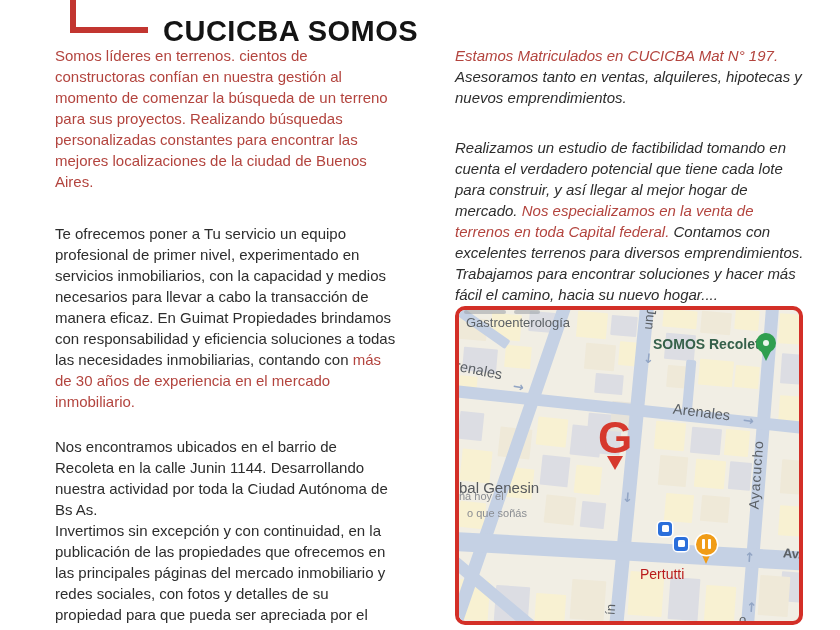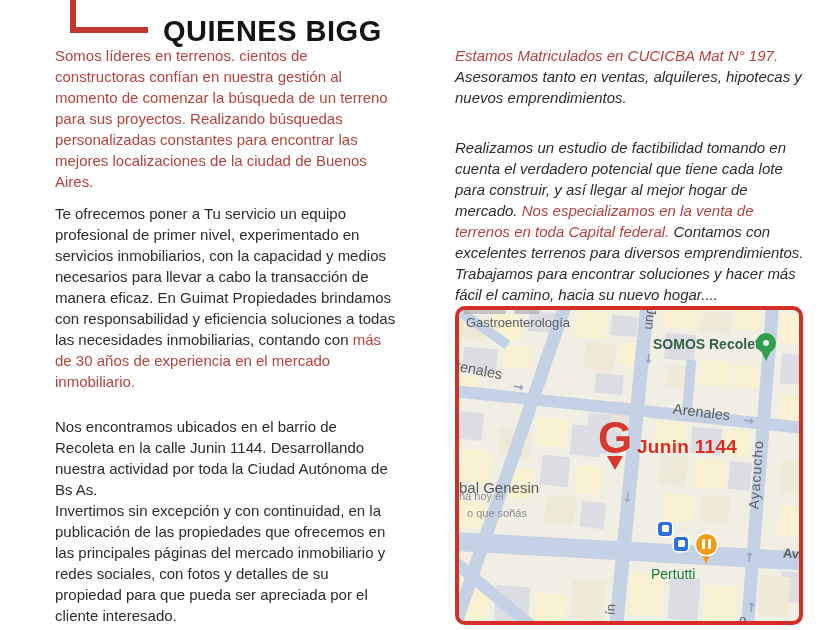--- a/index.html
+++ b/index.html
@@ -10,21 +10,21 @@
   #logo-corner{position:absolute;left:70px;top:0;width:72px;height:27px;
                border-left:6px solid #c23530;border-bottom:6px solid #c23530;}
   #page-title{position:absolute;left:163px;top:-4px;font-size:29px;font-weight:700;
               color:#141414;letter-spacing:.5px;}
 
   
   .col{position:absolute;width:356px;font-size:15px;line-height:21px;color:#2d2d2d;}
   #left-col{left:55px;top:45px;}
   #right-col{left:455px;top:45px;font-style:italic;}
   .para{white-space:pre-line;margin:0;}
-  #left-col .p2{margin-top:11px;} #left-col .p3{margin-top:24px;}
+  #left-col .p2{margin-top:31px;} #left-col .p3{margin-top:24px;}
   #right-col .p2{margin-top:29px;}
   .red{color:#b3443e;}
 
   
   #map-frame{position:absolute;left:455px;top:306px;width:340px;height:311px;
              border:4px solid #d32f27;border-radius:10px;background:#f1eee4;overflow:hidden;}
   #map-decor{position:absolute;inset:0;}
   .blk{position:absolute;border-radius:1px;}
   .road{position:absolute;background:#c5d1e4;border-radius:2px;}
   .map-label{position:absolute;color:#5b6065;font-size:13px;white-space:nowrap;}
@@ -65,30 +65,30 @@
   #pertutti-pin{position:absolute;left:237px;top:224px;width:22px;height:32px;}
   #pertutti-pin .ball{position:absolute;left:0;top:0;width:21px;height:21px;border-radius:50%;
       background:#f09c17;box-shadow:0 0 0 1.5px #fff;}
   #pertutti-pin .ball::before{content:"";position:absolute;left:6px;top:5px;width:2.5px;
       height:10px;background:#fff;border-radius:1px;}
   #pertutti-pin .ball::after{content:"";position:absolute;left:11.5px;top:5px;width:3px;
       height:10px;background:#fff;border-radius:1px;}
   #pertutti-pin .tail{position:absolute;left:5px;top:19px;width:0;height:0;
       border-left:5.5px solid transparent;border-right:5.5px solid transparent;
       border-top:11px solid #f09c17;}
-  #pertutti-label{position:absolute;left:192px;top:256px;font-size:14px;color:#15803d;
+  #pertutti-label{position:absolute;left:181px;top:256px;font-size:14px;color:#b91c1c;
       white-space:nowrap;}
 </style>
 </head>
 <body>
 
 <div id="page">
 
   <div id="logo-corner"></div>
-  <h1 id="page-title">QUIENES BIGG</h1>
+  <h1 id="page-title">CUCICBA SOMOS</h1>
 
   <div class="col" id="left-col">
     <p class="para p1"><span class="red">Somos líderes en terrenos. cientos de
 constructoras confían en nuestra gestión al
 momento de comenzar la búsqueda de un terreno
 para sus proyectos. Realizando búsquedas
 personalizadas constantes para encontrar las
 mejores localizaciones de la ciudad de Buenos
 Aires.</span></p>
     <p class="para p2"><span>Te ofrecemos poner a Tu servicio un equipo
@@ -231,16 +231,15 @@
     <div id="pertutti-pin">
       <div class="tail"></div>
       <div class="ball"></div>
     </div>
     <div id="pertutti-label">Pertutti</div>
 
     <div id="junin-marker">
       <div class="g">G</div>
       <div class="tail"></div>
     </div>
-    <div id="junin-label">Junin 1144</div>
   </div>
 
 </div>
 
 </body></html>

